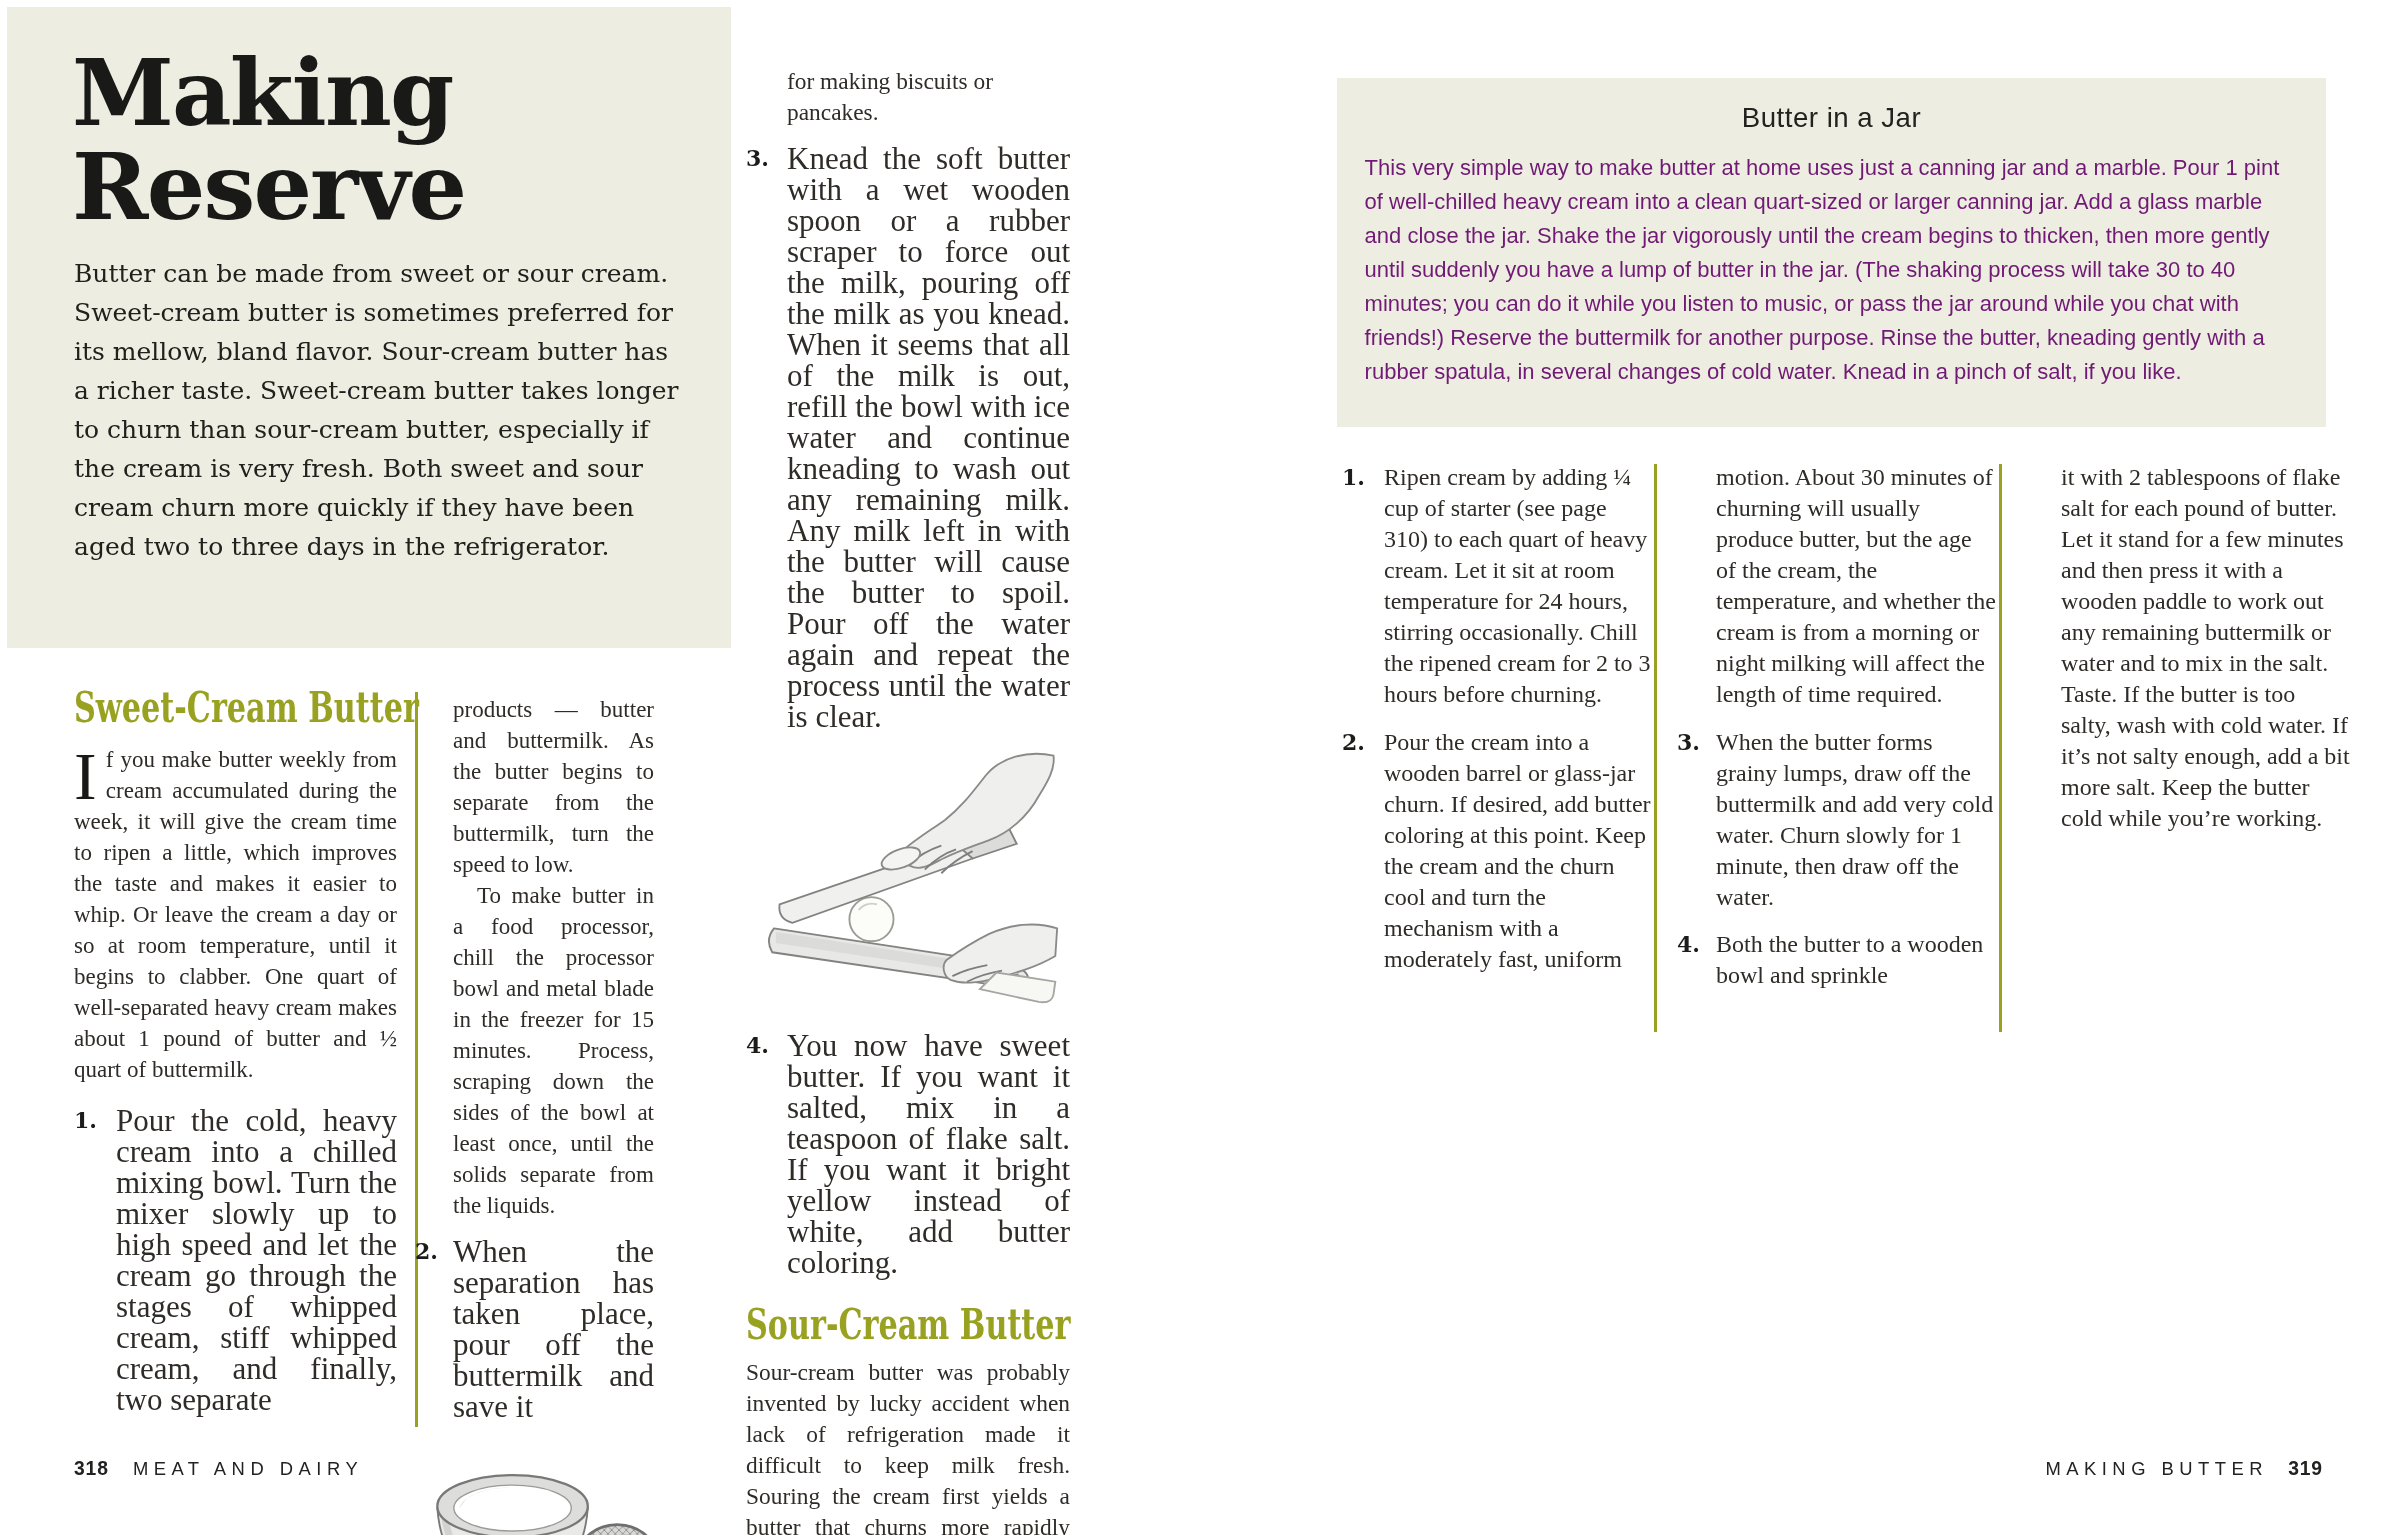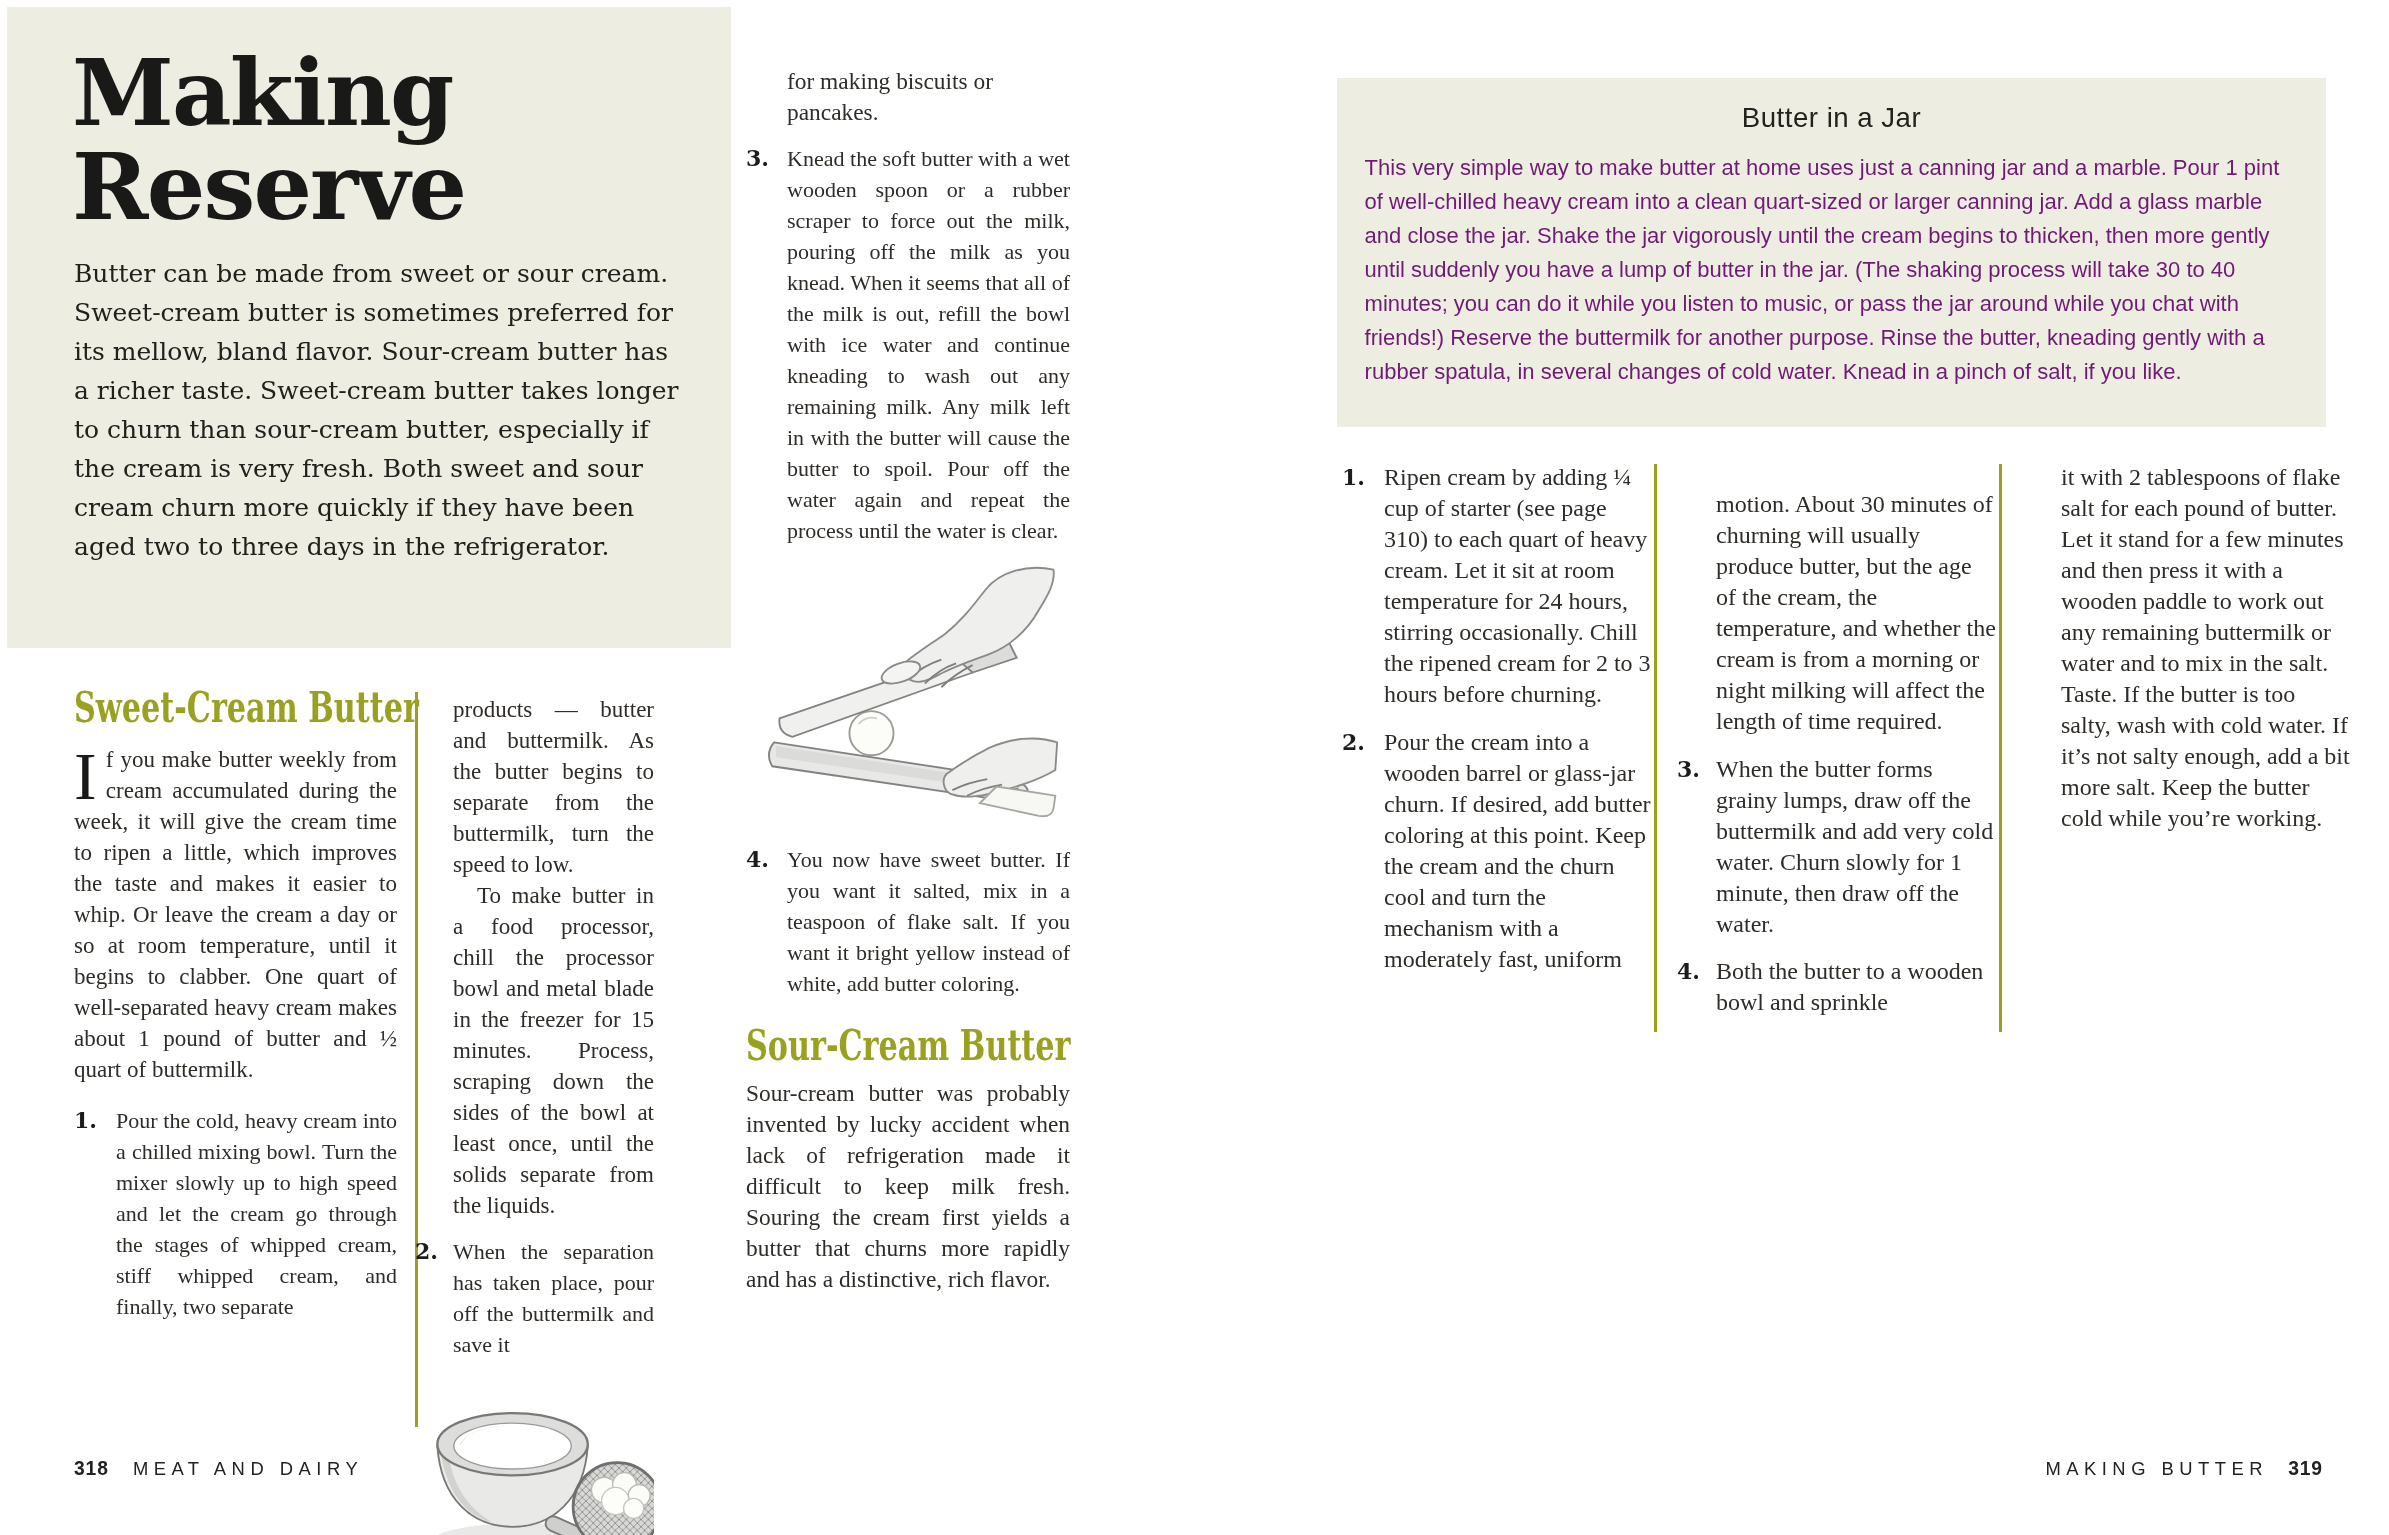--- a/index.html
+++ b/index.html
@@ -38,21 +38,21 @@
   .bodytext p.indent{text-indent:24px;}
   .dropcap{
     float:left;font-size:68px;line-height:53px;padding:5.5px 9.2px 0 0;
     color:var(--ink-dark);font-family:"Liberation Serif",serif;
   }
   .step{display:flex;margin-top:14.7px;}
   .stepnum{
     flex:none;font-family:"DejaVu Serif",serif;font-weight:700;
     font-size:22px;line-height:31px;color:#1c1c1a;
   }
-  .steptext{flex:1;font-size:22px;line-height:31px;}
+  .steptext{flex:1;font-size:31px;line-height:31px;}
   .leftpg .steptext{text-align:justify;}
   .padlead{font-size:23.4px;line-height:31px;}
   .illus{display:block;}
 
   
   .jarbox{padding:22px 27.6px 0 27.6px;}
   .jartitle{
     text-align:center;font-family:Liberation Sans, sans-serif;color:#23221f;
     font-size:27.6px;line-height:33px;letter-spacing:0.5px;margin-top:1px;
   }
@@ -204,21 +204,21 @@
       <div class="stepnum" style="width:42px;">1.</div>
       <div class="steptext">Ripen cream by adding ¼ cup of starter (see page 310) to each quart of heavy cream. Let it sit at room temperature for 24 hours, stirring occasionally. Chill the ripened cream for 2 to 3 hours before churning.</div>
     </div>
     <div class="step" style="margin-top:16.5px;">
       <div class="stepnum" style="width:42px;">2.</div>
       <div class="steptext">Pour the cream into a wooden barrel or glass-jar churn. If desired, add butter coloring at this point. Keep the cream and the churn cool and turn the mechanism with a moderately fast, uniform</div>
     </div>
   </div>
 
   <div class="abs" style="left:1677px;top:462px;width:319px;">
-    <div class="padlead" style="padding-left:39px;margin-top:27px;">motion. About 30 minutes of churning will usually produce butter, but the age of the cream, the temperature, and whether the cream is from a morning or night milking will affect the length of time required.</div>
+    <div class="padlead" style="padding-left:39px;">motion. About 30 minutes of churning will usually produce butter, but the age of the cream, the temperature, and whether the cream is from a morning or night milking will affect the length of time required.</div>
     <div class="step" style="margin-top:16.5px;">
       <div class="stepnum" style="width:39px;">3.</div>
       <div class="steptext">When the butter forms grainy lumps, draw off the buttermilk and add very cold water. Churn slowly for 1 minute, then draw off the water.</div>
     </div>
     <div class="step" style="margin-top:16.5px;">
       <div class="stepnum" style="width:39px;">4.</div>
       <div class="steptext">Both the butter to a wooden bowl and sprinkle</div>
     </div>
   </div>
 

